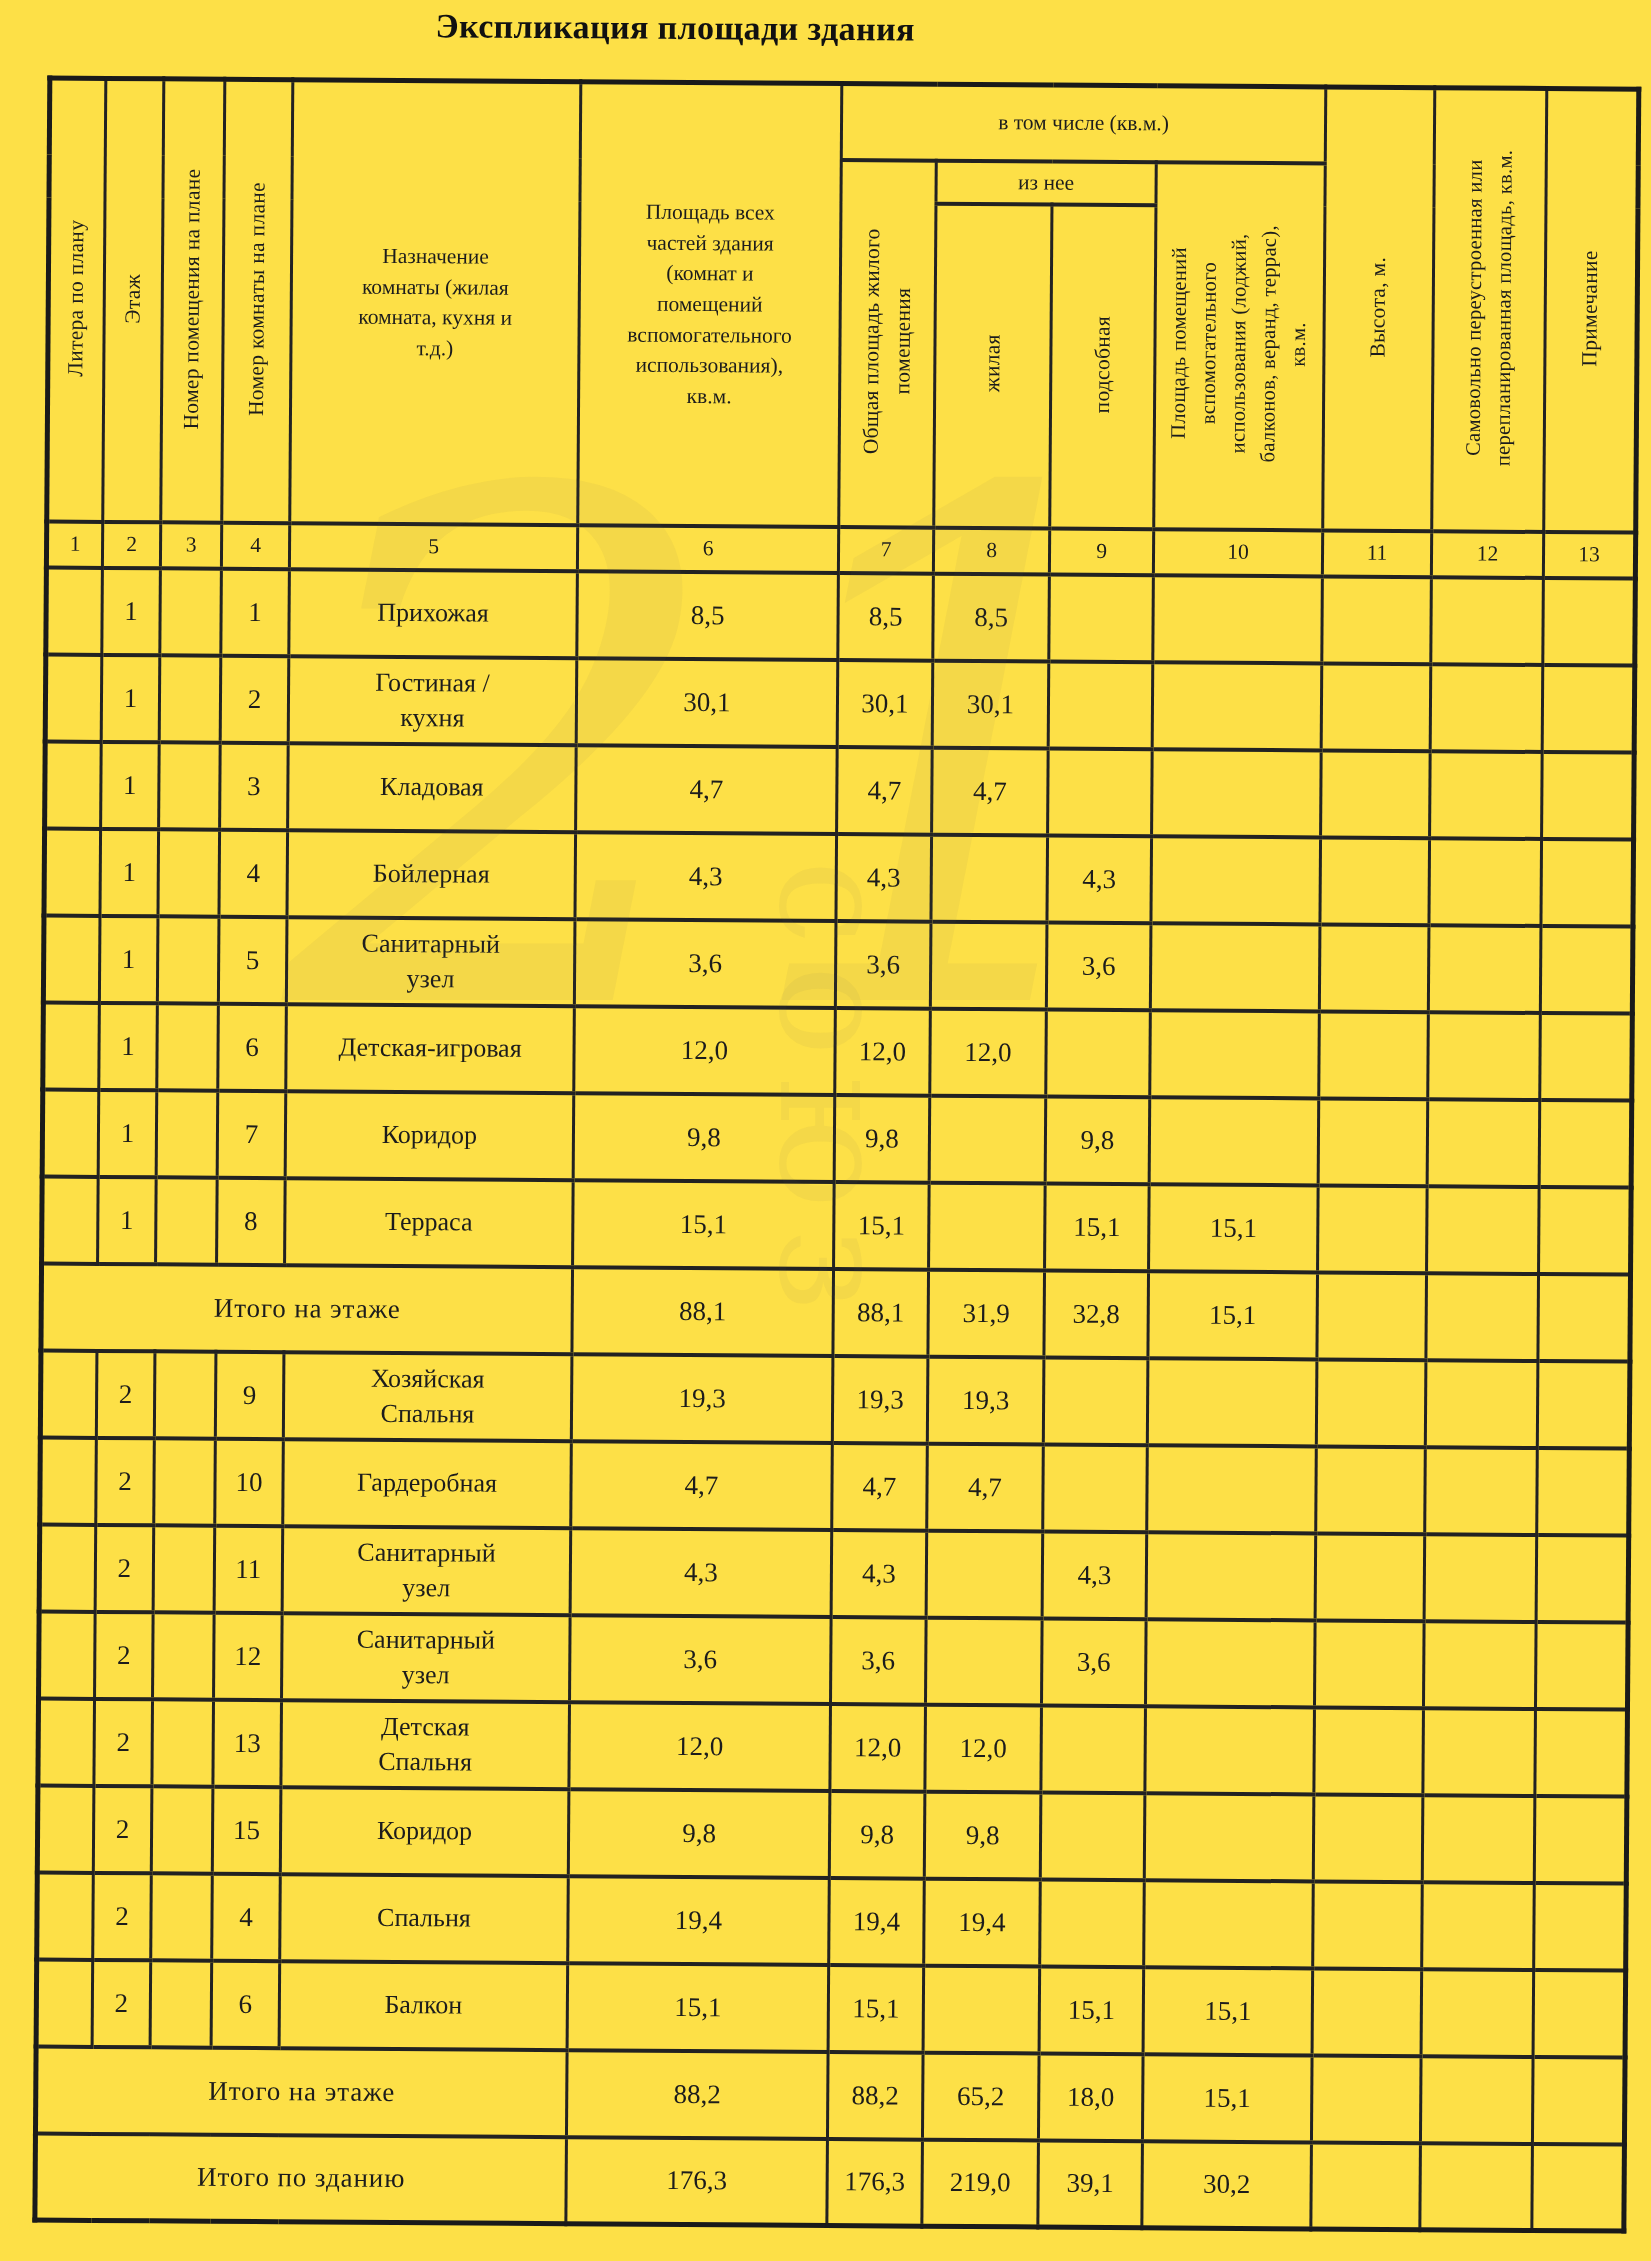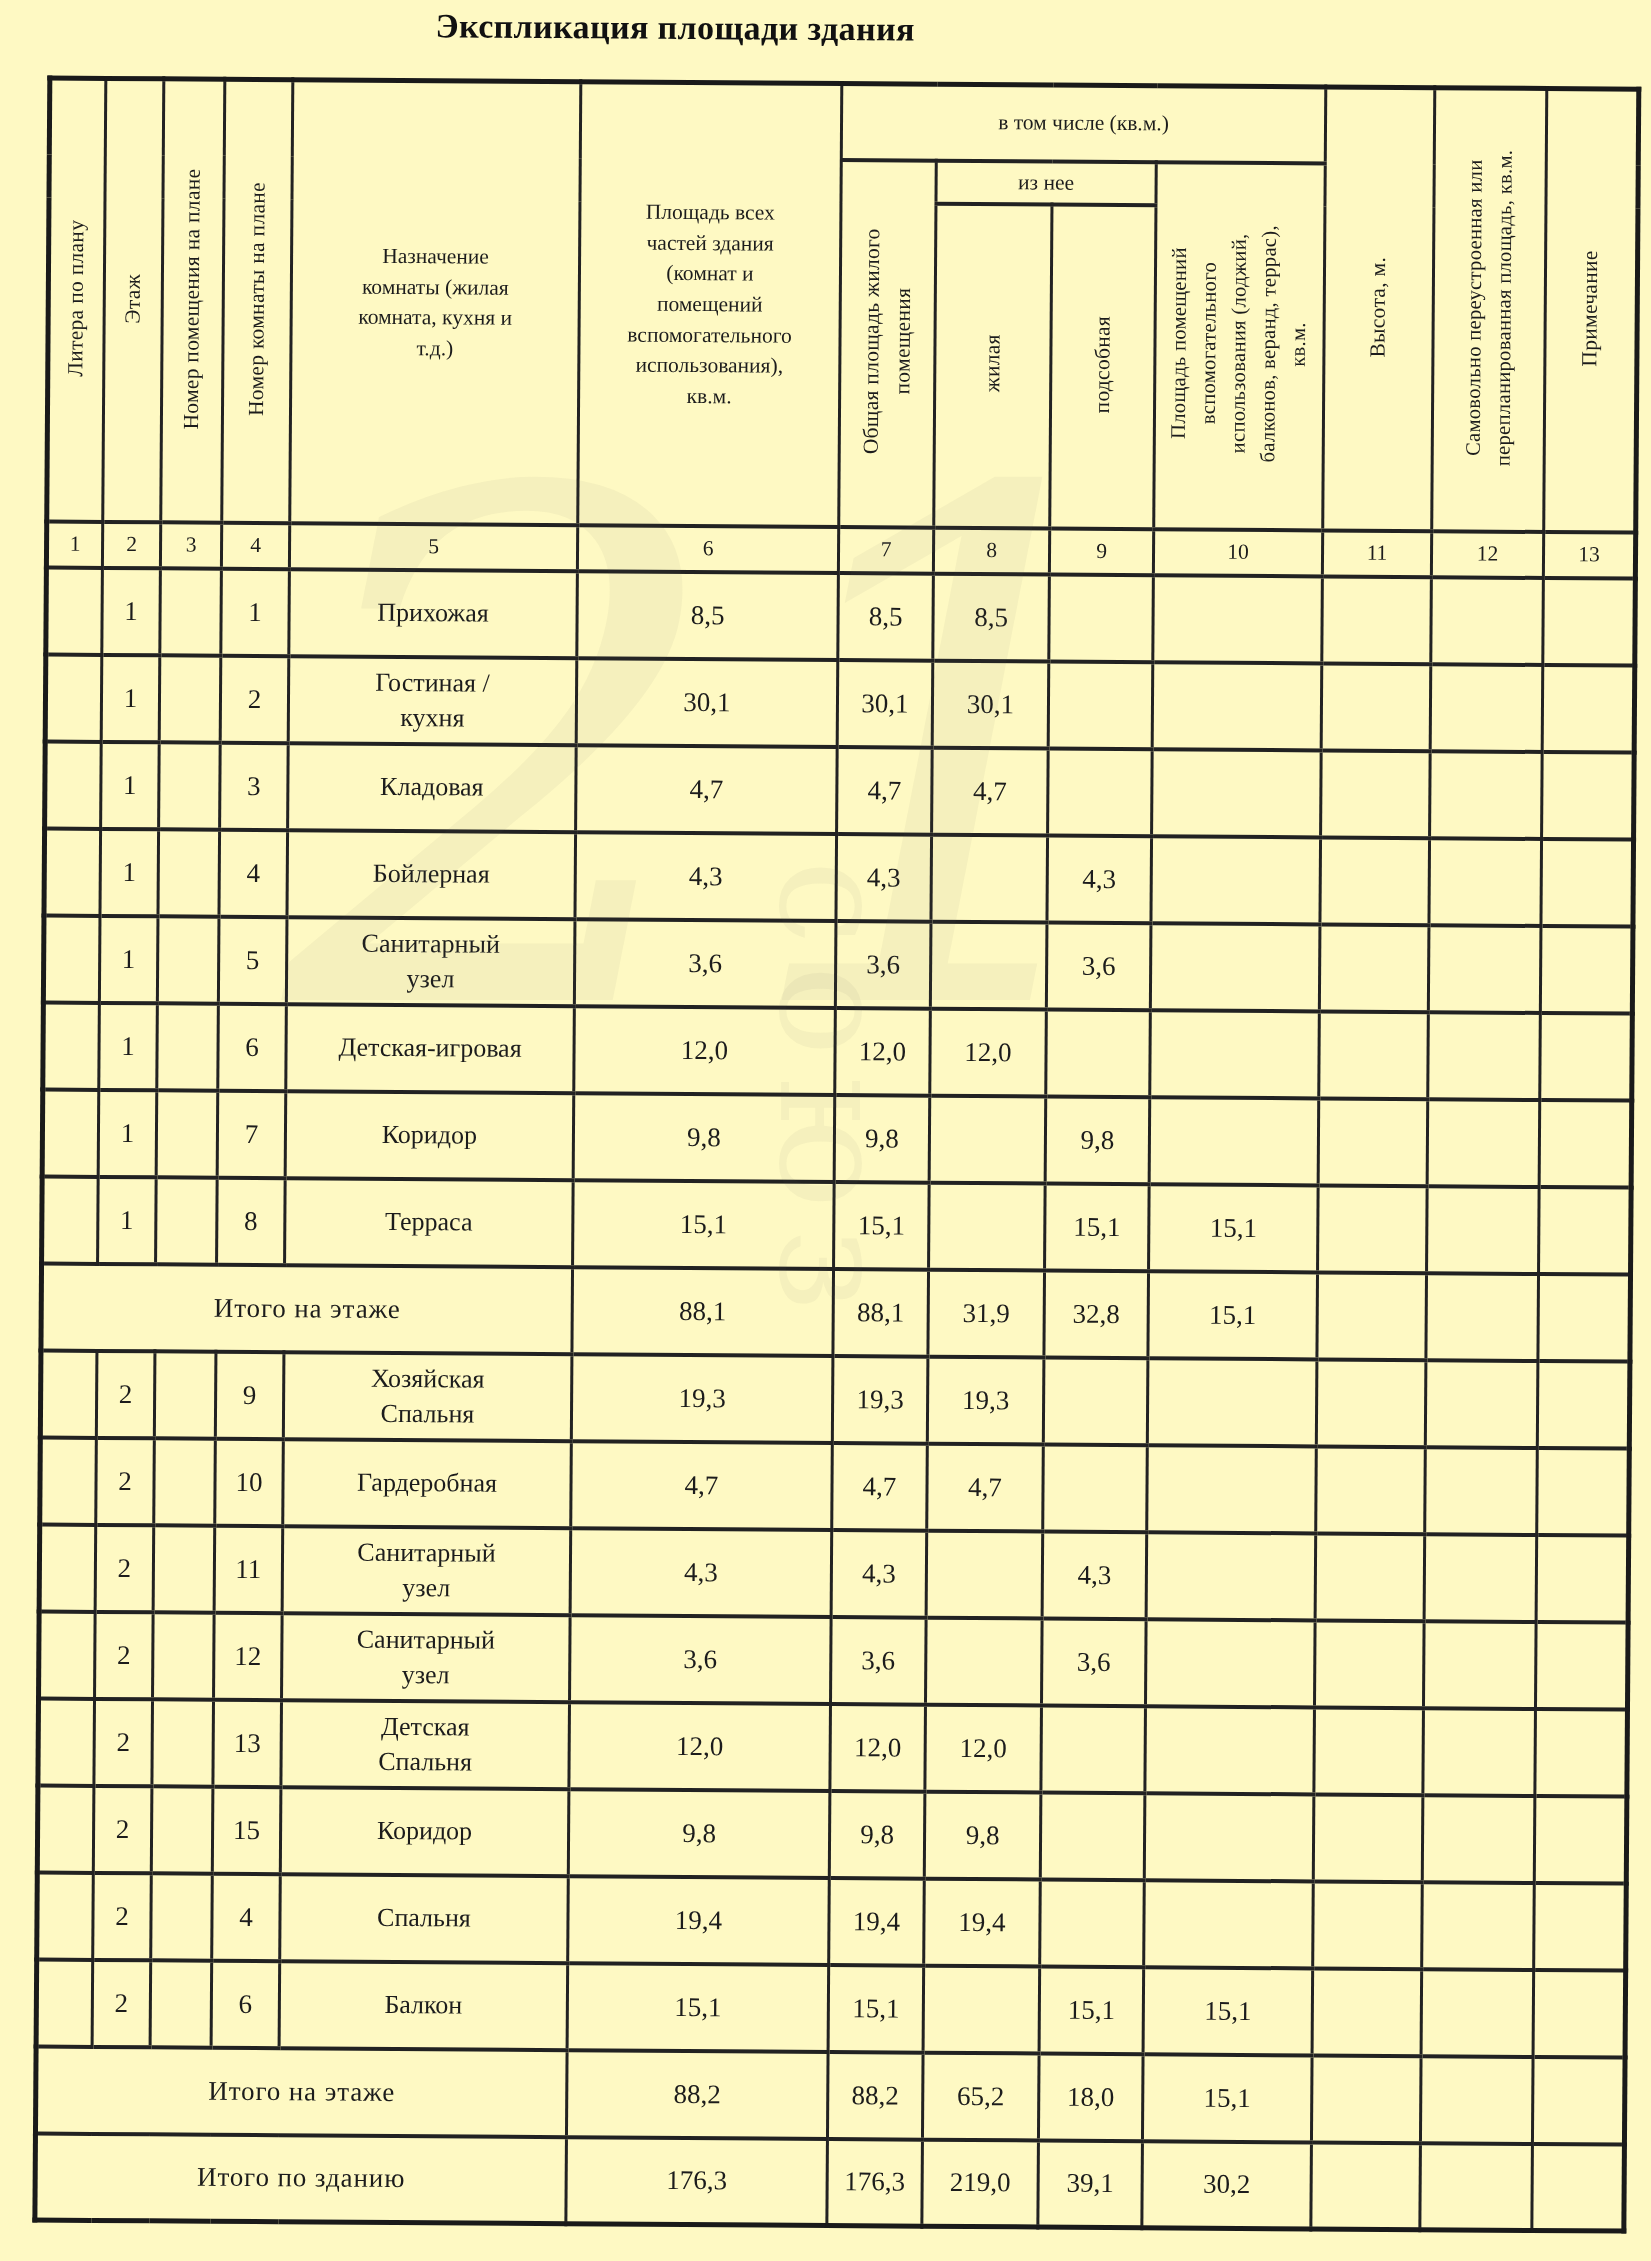--- a/index.html
+++ b/index.html
@@ -4,21 +4,21 @@
 <style>
   html,body { margin:0; padding:0; }
   body {
     width:1651px; height:2261px;
     background:#ffffff;
     font-family:"Liberation Serif","DejaVu Serif",serif;
     color:#1c1c1c;
     overflow:hidden;
     position:relative;
   }
-  .sheet { position:absolute; inset:0; background:#fef9c3; overflow:hidden; }
+  .sheet { position:absolute; inset:0; background:#fde047; overflow:hidden; }
   .tilt  { position:absolute; inset:0; transform:rotate(0.4deg); transform-origin:50% 50%; }
 
   .doc-title {
     position:absolute; left:0; top:10.3px; width:1335px;
     text-align:center;
     font-size:34px; font-weight:bold; letter-spacing:0.4px;
     color:#111;
   }
 
   table.area {

